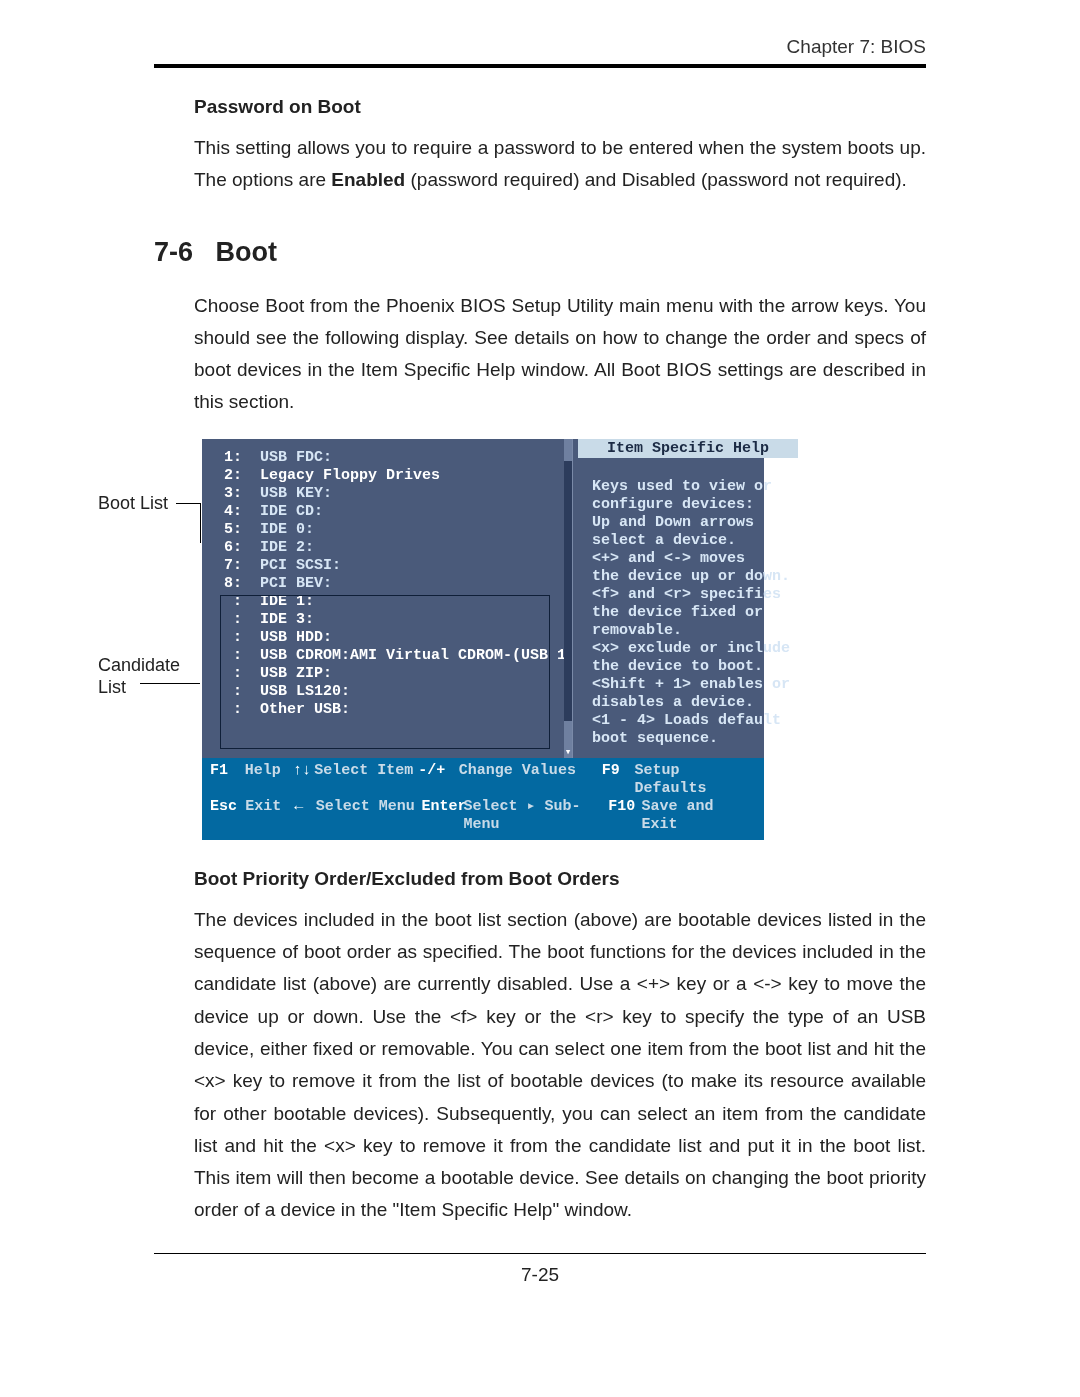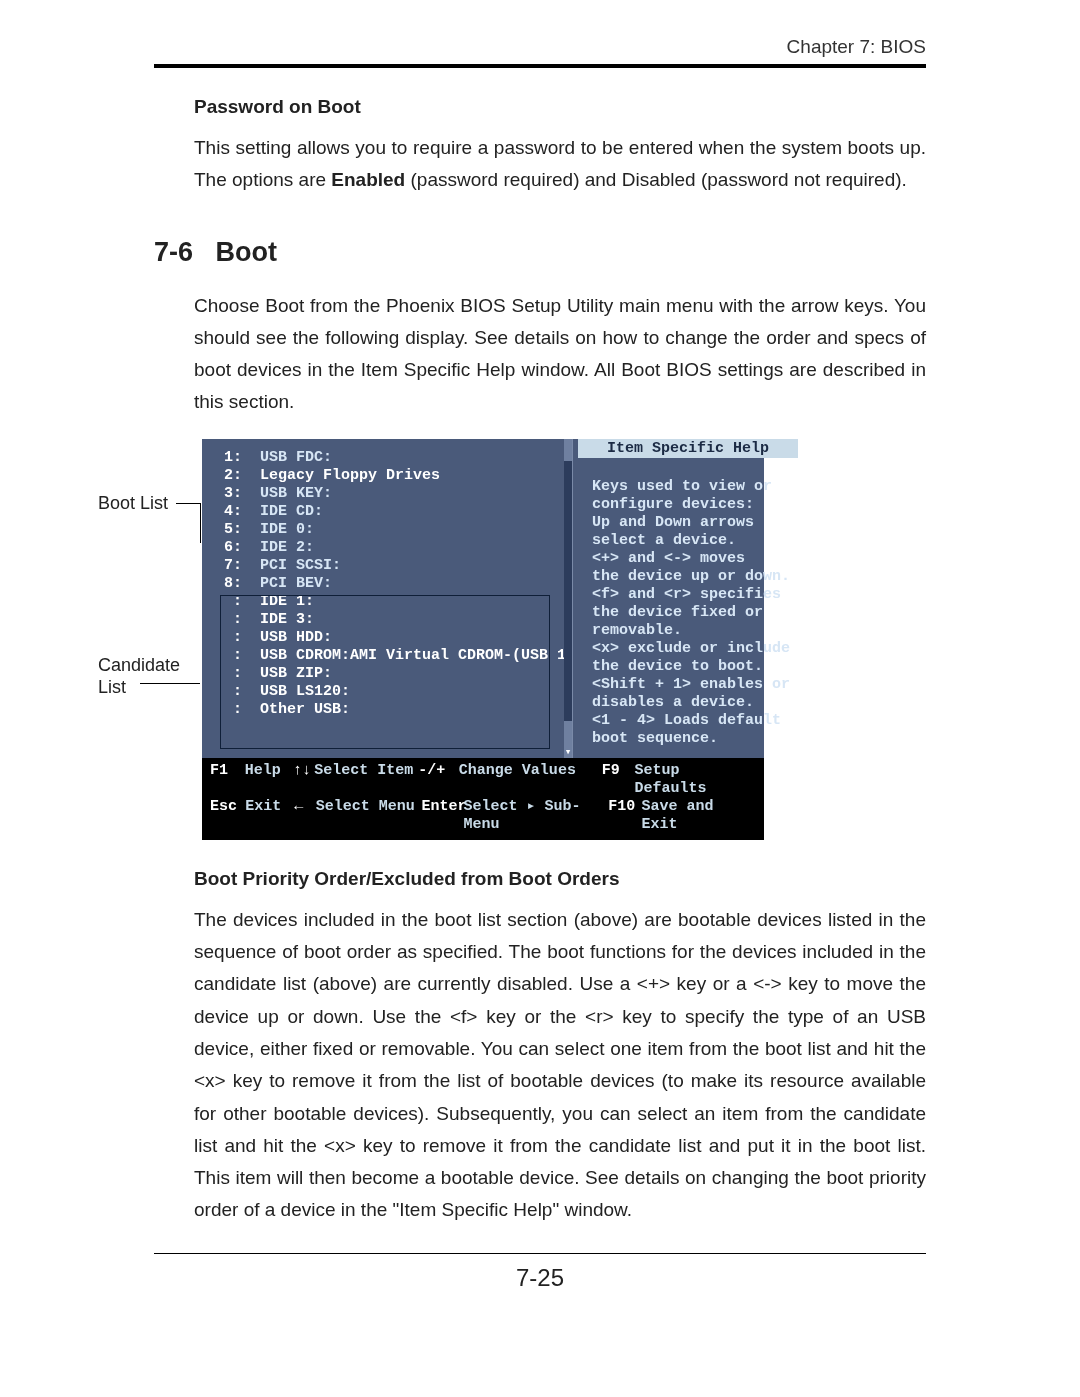--- a/index.html
+++ b/index.html
@@ -47,21 +47,21 @@
     text-align: justify;
   }
   p.body b { font-weight: bold; }
   h2.section {
     font-size: 27px;
     font-weight: bold;
     margin: 40px 0 22px 0;
   }
   .page-num {
     text-align: center;
-    font-size: 24px;
+    font-size: 19px;
     margin-top: 6px;
   }
 
   
   .fig-wrap {
     position: relative;
     margin: 20px 0 28px 0;
   }
   .fig-labels {
     position: absolute;
@@ -153,21 +153,21 @@
     text-align: center;
     height: 19px;
     line-height: 19px;
   }
   .help-body {
     padding: 20px 8px 0 14px;
   }
   .help-body div { white-space: pre; }
 
   .bios-bottom {
-    background: #000000;
+    background: #0369a1;
     color: #c9dbe8;
     padding: 4px 8px 6px 8px;
   }
   .legend-row { display: flex; }
   .legend-row .k { color: #fff; width: 36px; }
   .legend-row .a { color: #c9dbe8; }
   .legend-row .arr-sym { color:#fff; display:inline-block; width:22px; }
   .legend-row .key2 { color:#fff; display:inline-block; }
 </style>
 </head>

